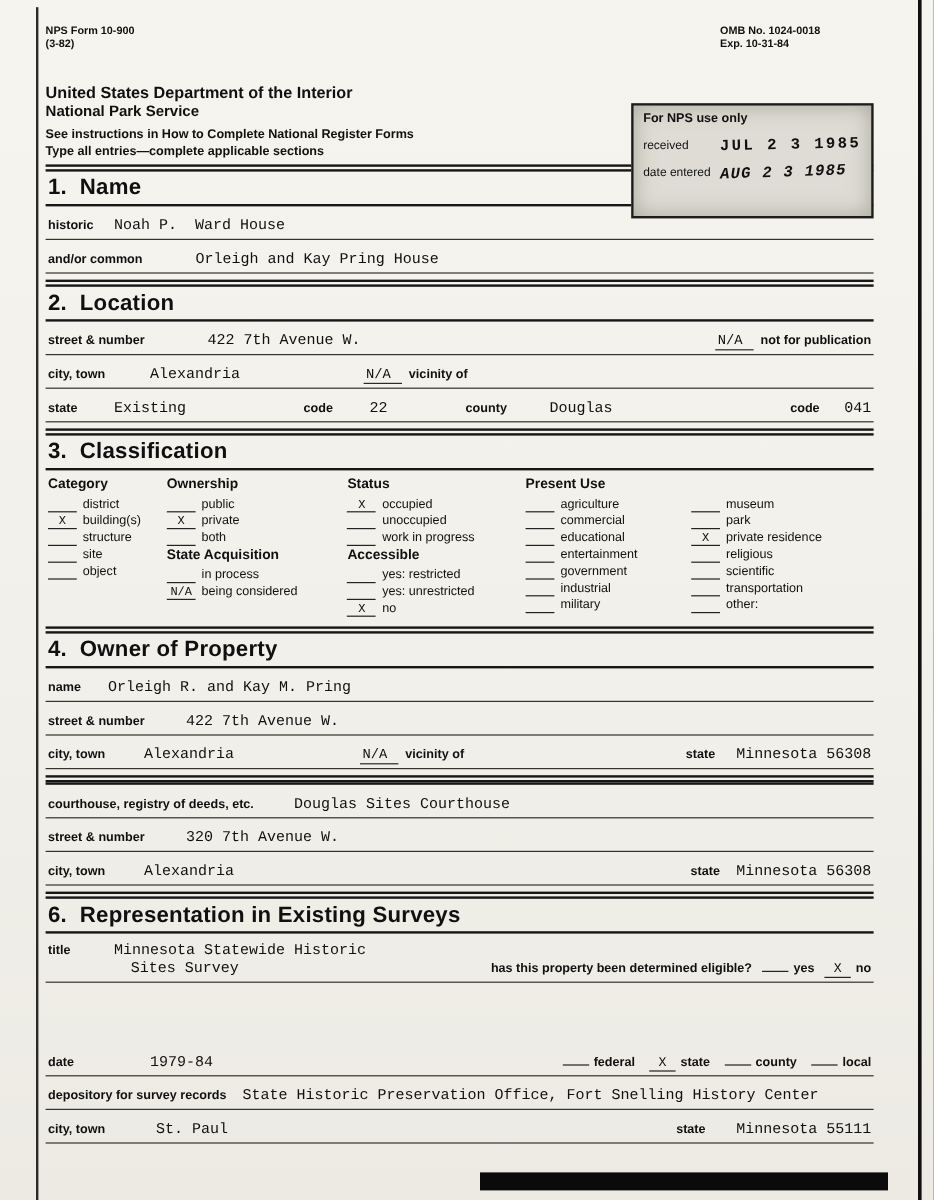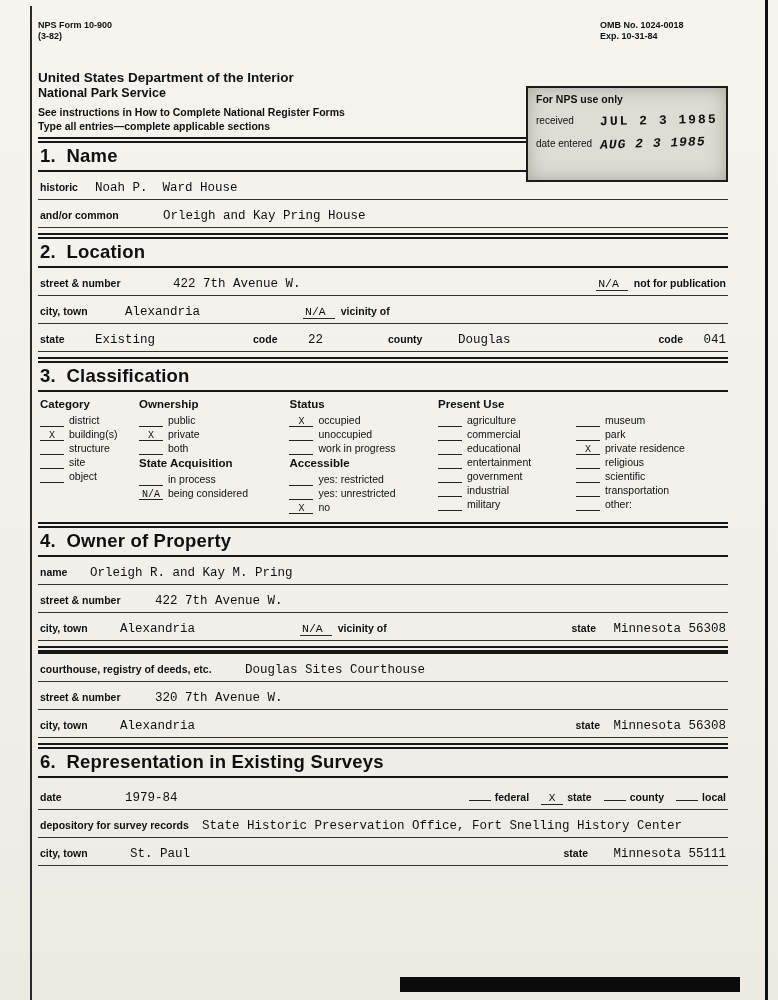--- a/index.html
+++ b/index.html
@@ -53,21 +53,21 @@
   .chead { font-size:11.5px; font-weight:bold; margin-bottom:3px; line-height:13px; }
   .subhead { margin-top:2px; }
   .ci { display:flex; align-items:center; margin-bottom:1px; }
   .cb { width:24px; height:12px; line-height:13px; border-bottom:1.5px solid #222; text-align:center;
         font-family:"Liberation Mono",monospace; font-size:10px; margin-right:5px; flex:none; }
   .cl { font-size:10.5px; line-height:13px; }
 
   .cb-inline { display:inline-block; width:22px; border-bottom:1.5px solid #222; text-align:center;
         font-family:"Liberation Mono",monospace; font-size:11px; margin:0 4px; }
   .q-lbl { font-size:10.5px; font-weight:bold; }
-  .lvl { margin-left:8px; white-space:nowrap; }
+  .lvl { margin-left:8px; white-space:nowrap;margin-top:47px; }
 
   .val2 { display:flex; flex-direction:column; }
   .v2 { margin-left:14px; }
   .qblock { align-self:flex-end; white-space:nowrap; }
 </style>
 </head>
 <body>
 
 <div class="page">
   <div class="edge-l"></div>
@@ -368,20 +368,33 @@
     </section>
 
     <section class="sec">
       <div class="dblrule">
           <div></div>
           <div></div>
         </div>
       <h2 class="sec-title">6.  Representation in Existing Surveys</h2>
       <div class="secrule"></div>
 
+      <div class="frow" style="padding-top:7px">
+        <span class="lbl" style="width:55px">title</span>
+        <span class="val2">
+          <span class="val">Minnesota Statewide Historic</span>
+          <span class="val v2">Sites Survey</span>
+        </span>
+        <span class="spacer"></span>
+        <span class="qblock">
+          <span class="q-lbl">has this property been determined eligible?</span>
+          <span class="cb-inline"></span><span class="q-lbl">yes</span>
+          <span class="cb-inline">X</span><span class="q-lbl">no</span>
+        </span>
+      </div>
 
       <div class="frow">
         <span class="lbl" style="width:85px">date</span>
         <span class="val">1979-84</span>
         <span class="spacer"></span>
         <span class="lvl"><span class="cb-inline"></span><span class="q-lbl">federal</span></span>
         <span class="lvl"><span class="cb-inline">X</span><span class="q-lbl">state</span></span>
         <span class="lvl"><span class="cb-inline"></span><span class="q-lbl">county</span></span>
         <span class="lvl"><span class="cb-inline"></span><span class="q-lbl">local</span></span>
       </div>

